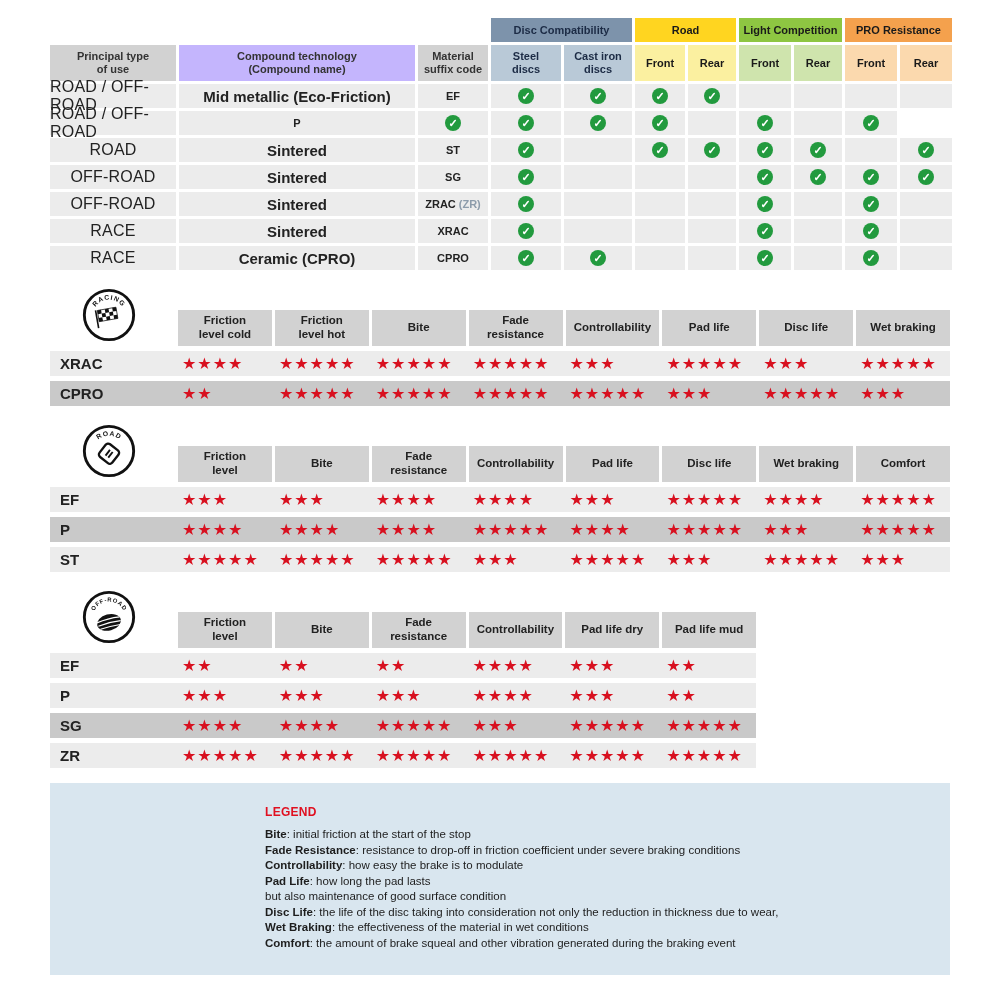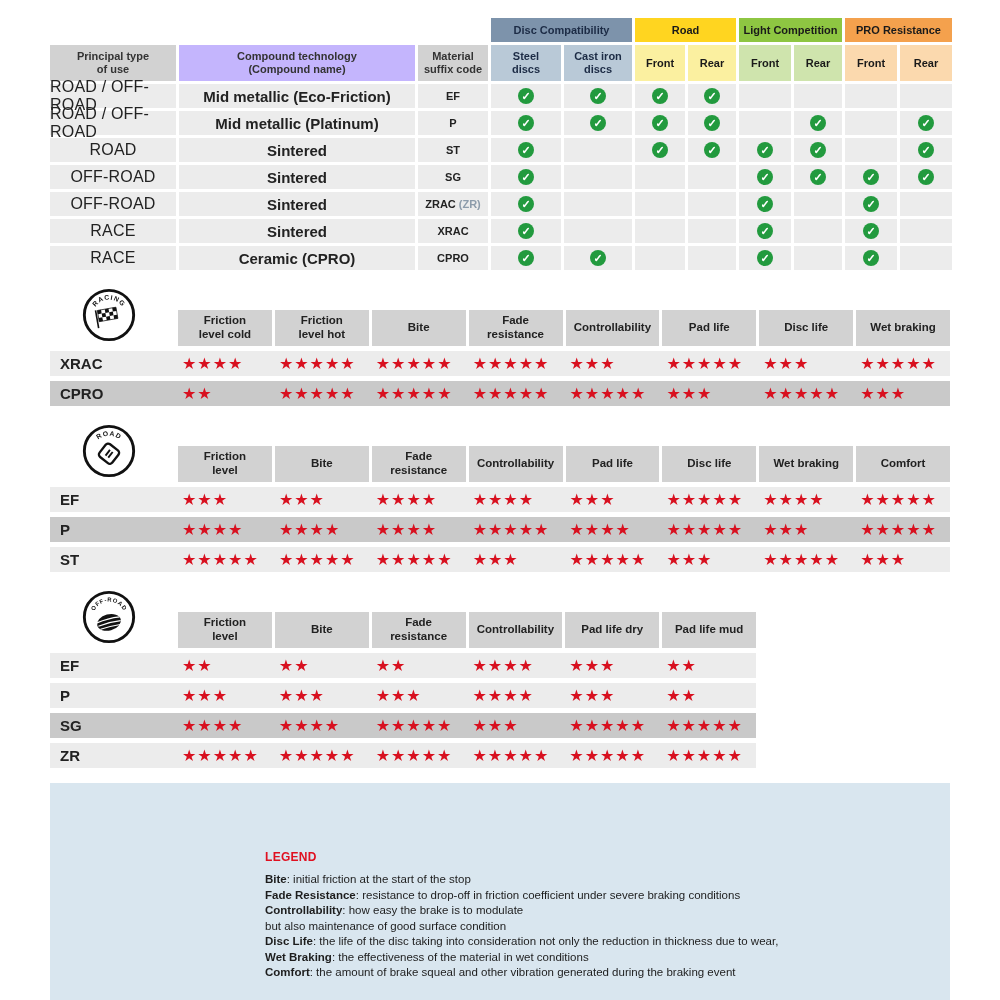--- a/index.html
+++ b/index.html
@@ -82,21 +82,21 @@
     display: flex; align-items: center;
     padding-left: 4px; overflow: hidden; white-space: nowrap;
   }
 
   
   .legend {
     margin-top: 15px; width: 900px;
     background: #d9e6ef;
     padding: 22px 30px 24px 215px;
   }
-  .legend-title { font-weight: bold; font-size: 12px; margin-bottom: 8px; letter-spacing: .3px; margin-top: 45px; }
+  .legend-title { font-weight: bold; font-size: 12px; margin-bottom: 8px; letter-spacing: .3px; }
   .lline { font-size: 11.5px; line-height: 15.5px; color: #1d1d1d; }
   .lline b { font-weight: bold; }
 </style>
 </head>
 <body>
 
 <div class="page">
 
   <div>
     <div class="c-grid" id="compat-groups">
@@ -141,21 +141,20 @@
           <div class="dcell check-cell">
             <span class="chk" style="background: rgb(34, 154, 62);">✓</span>
           </div>
           <div class="dcell check-cell"></div>
           <div class="dcell check-cell"></div>
           <div class="dcell check-cell"></div>
           <div class="dcell check-cell"></div>
         </div>
         <div class="c-grid c-row">
           <div class="dcell use-cell">ROAD / OFF-ROAD</div>
-          <div class="dcell tech-cell">Mid metallic (Platinum)</div>
           <div class="dcell code-cell">P</div>
           <div class="dcell check-cell">
             <span class="chk" style="background: rgb(34, 154, 62);">✓</span>
           </div>
           <div class="dcell check-cell">
             <span class="chk" style="background: rgb(34, 154, 62);">✓</span>
           </div>
           <div class="dcell check-cell">
             <span class="chk" style="background: rgb(34, 154, 62);">✓</span>
           </div>
@@ -474,20 +473,21 @@
         </div>
       </div>
   </section>
 
   <div class="legend">
     <div class="legend-title" id="legend-title" style="color: rgb(224, 16, 32);">LEGEND</div>
     <div id="legend-lines">
         <div class="lline"><b>Bite</b>: initial friction at the start of the stop</div>
         <div class="lline"><b>Fade Resistance</b>: resistance to drop-off in friction coefficient under severe braking conditions</div>
         <div class="lline"><b>Controllability</b>: how easy the brake is to modulate</div>
+        <div class="lline"><b>Pad Life</b>: how long the pad lasts</div>
         <div class="lline">but also maintenance of good surface condition</div>
         <div class="lline"><b>Disc Life</b>: the life of the disc taking into consideration not only the reduction in thickness due to wear,</div>
         <div class="lline"><b>Wet Braking</b>: the effectiveness of the material in wet conditions</div>
         <div class="lline"><b>Comfort</b>: the amount of brake squeal and other vibration generated during the braking event</div>
       </div>
   </div>
 
 </div>
 
 </body></html>

